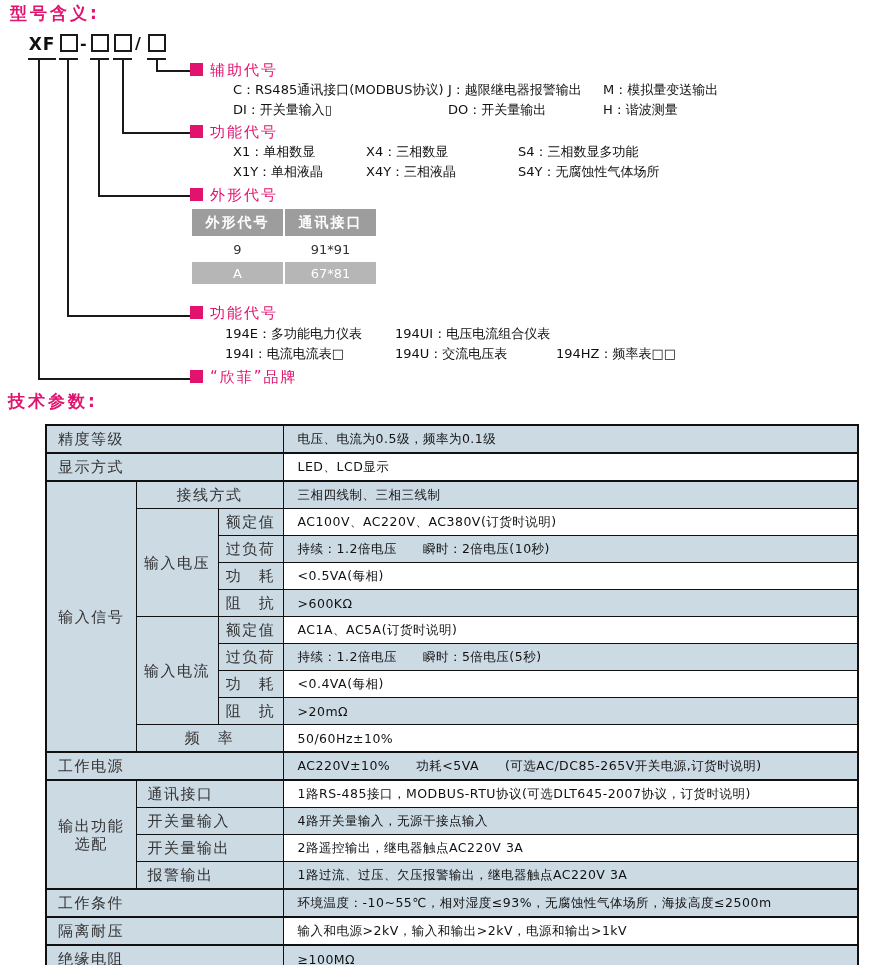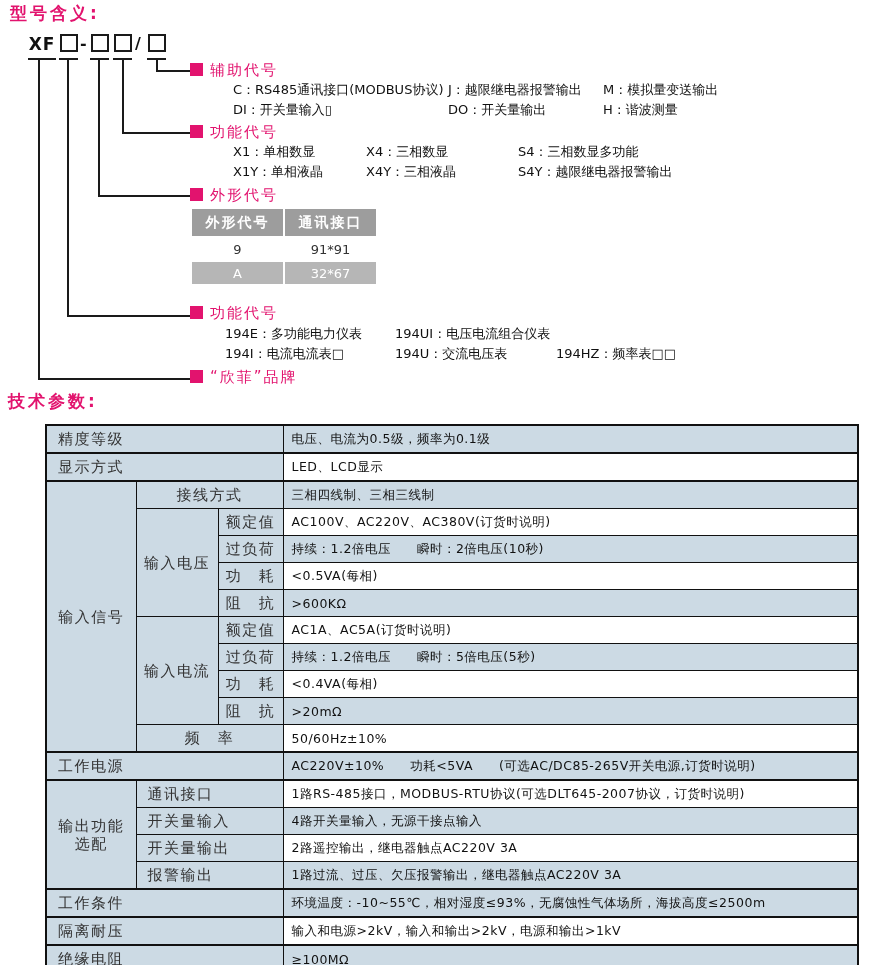--- a/index.html
+++ b/index.html
@@ -31,21 +31,21 @@
   .shape-table tr.r0 td{background:#fff;color:#333;height:20px;}
   .shape-table tr.r1 td{background:#b6b6b6;color:#fff;height:20px;}
   
   .params{position:absolute;left:45px;top:424px;border-collapse:collapse;
           border:2px solid #111;table-layout:fixed;width:812px;}
   .params td{border:1px solid #111;height:24px;vertical-align:middle;}
   .params tr.section td{border-top:2px solid #111;}
   .params td.lbl{background:#ccdae4;font-size:15px;color:#333;letter-spacing:1.5px;
                  text-align:center;white-space:pre-line;line-height:18px;}
   .params td.lbl.left{text-align:left;padding-left:11px;margin-left:36px;}
-  .params td.val{background:#fff;font-size:12.5px;color:#111;padding-left:8px;
+  .params td.val{background:#fff;font-size:12.5px;color:#111;padding-left:14px;
                  letter-spacing:0.5px;white-space:nowrap;}
   .params td.val.shaded{background:#ccdae4;}
 </style>
 </head>
 <body>
 
 <div class="page">
 
   <h1 class="h-title" style="left:10px;top:2px;">型号含义:</h1>
 
@@ -88,36 +88,36 @@
       <span>DI：开关量输入▯</span>
       <span>DO：开关量输出</span>
       <span>H：谐波测量</span>
     </div>
     <div class="codes func1-grid">
       <span>X1：单相数显</span>
       <span>X4：三相数显</span>
       <span>S4：三相数显多功能</span>
       <span>X1Y：单相液晶</span>
       <span>X4Y：三相液晶</span>
-      <span>S4Y：越限继电器报警输出</span>
+      <span>S4Y：无腐蚀性气体场所</span>
     </div>
 
     <table class="shape-table">
       <tbody>
           <tr class="hd">
         <td>外形代号</td>
         <td>通讯接口</td>
       </tr>
       <tr class="r0">
         <td>9</td>
         <td>91*91</td>
       </tr>
       <tr class="r1">
         <td>A</td>
-        <td>32*67</td>
+        <td>67*81</td>
       </tr>
     </tbody>
       </table>
 
     <div class="codes func2-grid">
       <span>194E：多功能电力仪表</span>
       <span>194UI：电压电流组合仪表</span>
       <span></span>
       <span>194I：电流电流表□</span>
       <span>194U：交流电压表</span>

